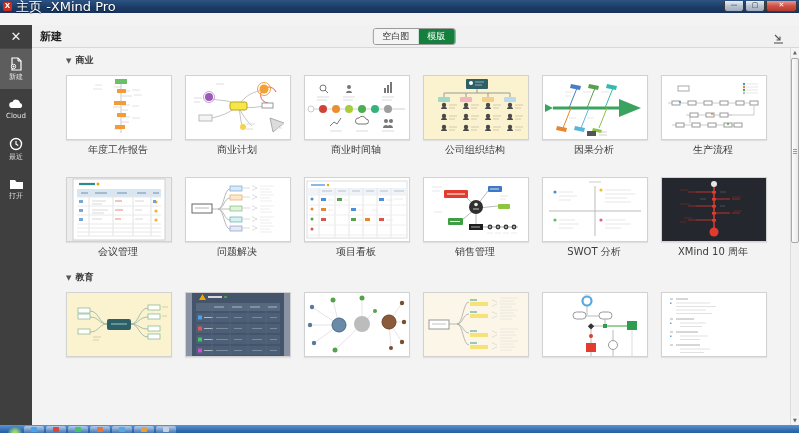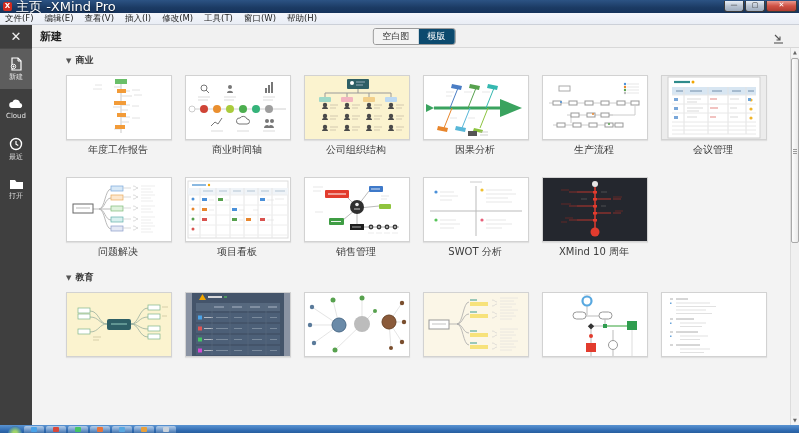--- a/index.html
+++ b/index.html
@@ -37,21 +37,21 @@
   .sb-label{font-size:7px;line-height:8px;}
 
   
   .main{flex:1;position:relative;background:#f3f3f3;overflow:hidden;}
   .main-header{position:absolute;top:0;left:0;right:0;height:23px;background:#f1f1f1;
     border-bottom:1px solid #d8d8d8;box-sizing:border-box;}
   .page-title{position:absolute;left:8px;top:4px;font-size:11px;font-weight:bold;color:#222;}
   .tabs{position:absolute;left:50%;transform:translateX(-52%);top:3px;display:flex;
     border:1px solid #9a9a9a;border-radius:3px;overflow:hidden;}
   .tab{font-size:9px;padding:2px 9px;background:#f4f4f4;color:#3a3a3a;line-height:11px;}
-  .tab.active{background:#0c4a6e;color:#fff;}
+  .tab.active{background:#15803d;color:#fff;}
   .import-btn{position:absolute;right:14px;top:5px;width:13px;height:12px;}
 
   
   .content{position:absolute;top:23px;left:0;right:9px;bottom:0;overflow:hidden;
     padding:3px 0 0 34px;box-sizing:border-box;}
   .section-label{font-size:9px;font-weight:bold;color:#333;margin:3px 0 8px 0;display:flex;align-items:center;}
   .section-label .tri{font-size:7px;color:#555;margin-right:4px;}
   .section2{margin-top:15px;}
   .cards{display:grid;grid-template-columns:repeat(6,104px);column-gap:15px;row-gap:23px;}
   .card{width:104px;}
@@ -87,30 +87,20 @@
   <div class="titlebar">
     <div class="app-icon">X</div>
     <div class="titletext">主页 -XMind Pro</div>
     <div class="winbtns">
       <div class="winbtn">—</div>
       <div class="winbtn">▢</div>
       <div class="winbtn close">✕</div>
     </div>
   </div>
 
-  <div class="menubar">
-    <span class="menu-item">文件(F)</span>
-    <span class="menu-item">编辑(E)</span>
-    <span class="menu-item">查看(V)</span>
-    <span class="menu-item">插入(I)</span>
-    <span class="menu-item">修改(M)</span>
-    <span class="menu-item">工具(T)</span>
-    <span class="menu-item">窗口(W)</span>
-    <span class="menu-item">帮助(H)</span>
-  </div>
 
   <div class="body-row">
 
     <div class="sidebar">
       <div class="sb-close">✕</div>
 
       <div class="sb-item active">
         <span>
           <svg width="14" height="14" viewBox="0 0 14 14">
               <path d="M3 1h6l3 3v9H3z" fill="none" stroke="#fff" stroke-width="1.2"></path>
@@ -180,20 +170,40 @@
 <path d="M28 9h7M26 13h9" stroke="#e4e4e4"></path>
 <rect x="48" y="3" width="12" height="5" fill="#6abf69"></rect>
 <rect x="50" y="13" width="9" height="4" fill="#f29b38"></rect>
                   <rect x="47" y="25" width="12" height="4" fill="#f29b38"></rect>
 <rect x="50" y="37" width="9" height="4" fill="#f29b38"></rect>
                   <rect x="48" y="49" width="10" height="4" fill="#f29b38"></rect>
 <path d="M65 14h8M67 19h8M65 30h7M65 42h8" stroke="#e2e2e2"></path>
                 </svg>
               </div>
               <div class="card-label">年度工作报告</div>
+            </div>
+            <div class="card">
+              <div class="thumb">
+                <svg width="104" height="63" viewBox="0 0 104 63">
+                  <path d="M52 30C42 22 32 26 24 22M52 30C42 38 34 40 26 42M52 30C60 18 68 16 77 14M52 30C62 33 70 31 80 30M52 30C58 42 62 46 66 50M52 30c3 8 2 14 4 19" stroke="#aaa" fill="none" stroke-width=".7"></path>
+<path d="M82 27a8 8 0 1 1 8-11" stroke="#e05c5c" fill="none"></path>
+<circle cx="78" cy="13" r="4.5" fill="#f2a138"></circle>
+                  <circle cx="78" cy="13" r="6.5" fill="none" stroke="#f2a138"></circle>
+<circle cx="23" cy="21" r="4" fill="#9b59b6"></circle>
+                  <circle cx="23" cy="21" r="5.5" fill="none" stroke="#c9a0dd"></circle>
+<rect x="13" y="39" width="13" height="6" fill="#f4f4f4" stroke="#bbb"></rect>
+<rect x="76" y="27" width="11" height="5" fill="#fff" stroke="#999"></rect>
+<path d="M84 42l14 5-11 9z" fill="#dcdcdc" stroke="#aaa"></path>
+<path d="M8 22h8M8 26h6M90 48h8M90 52h6M30 8h8" stroke="#ddd"></path>
+<circle cx="57" cy="51" r="3" fill="#f5d34c"></circle>
+<rect x="44" y="26" width="17" height="8" rx="2" fill="#f7e64a" stroke="#b9a51f"></rect>
+<path d="M60 48h9M60 53h7" stroke="#ddd"></path>
+                </svg>
+              </div>
+              <div class="card-label">商业计划</div>
             </div>
             <div class="card">
               <div class="thumb">
                 <svg width="104" height="63" viewBox="0 0 104 63">
                   <line x1="4" y1="33" x2="100" y2="33" stroke="#d0d0d0"></line>
 <circle cx="6" cy="33" r="3" fill="#fff" stroke="#ccc"></circle>
 <circle cx="18" cy="33" r="4" fill="#cf4436"></circle>
                   <circle cx="31" cy="33" r="4" fill="#ea8f2f"></circle>
 <circle cx="44" cy="33" r="4" fill="#aacb3c"></circle>
                   <circle cx="57" cy="33" r="4" fill="#4cae4f"></circle>

